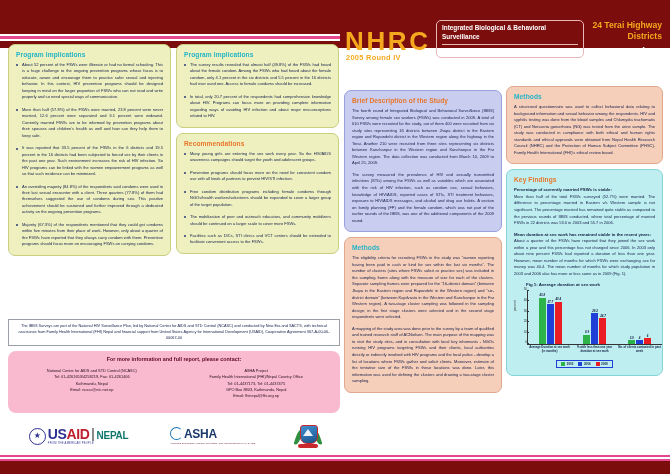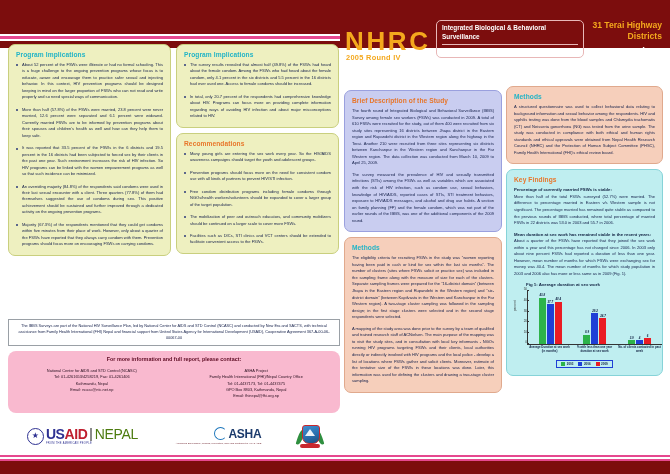--- a/index.html
+++ b/index.html
@@ -120,23 +120,23 @@
     margin-right:2px;
   }
   .usaid-seal span{font-size:8px;color:#2e3192;line-height:1;}
   .usaid-text{font-size:14px;font-weight:bold;letter-spacing:-.4px;line-height:1;}
   .usaid-u{color:#2e3192;}
   .usaid-aid{color:#bf1e2e;}
   .usaid-bar{
     display:inline-block;width:1.2px;height:13px;background:#8a8a8a;
     margin:0 3px;vertical-align:-2px;
   }
-  .usaid-nepal{color:#4d7c0f;font-size:14px;font-weight:normal;letter-spacing:-.3px;}
+  .usaid-nepal{color:#0f766e;font-size:10px;font-weight:bold;letter-spacing:-.3px;}
   .usaid-tag{font-size:2.6px;color:#2e3192;letter-spacing:.3px;margin-top:1px;}
-  .asha{display:flex;flex-direction:column;align-items:flex-end;}
+  .asha{display:flex;flex-direction:column;align-items:flex-start;}
   .asha-top{display:flex;align-items:center;}
   .asha-mark{
     width:11px;height:11px;border-radius:50%;
     border:1.6px solid #1b75bb;border-right-color:transparent;margin-right:1px;
   }
   .asha-text{font-size:12px;font-weight:bold;color:#1b3a6b;letter-spacing:-.3px;}
   .asha-tag{font-size:2.4px;color:#6b1f2a;text-align:center;line-height:1.4;margin-top:1px;}
   .emblem{
     width:22px;height:26px;position:relative;
   }
@@ -232,21 +232,21 @@
     <div class="ibbs-logo">NHRC</div>
     <div class="ibbs-sub">2005 Round IV</div>
 
     <div class="hdr-box">
       <div class="hdr-box-l1">Integrated Biological &amp; Behavioral Surveillance</div>
       <div class="hdr-box-div"></div>
       <div class="hdr-box-l2">Female Sex Workers [FSWs]</div>
     </div>
 
     <div class="hdr-right">
-      <div class="hdr-right-1">31 Terai Highway Districts</div>
+      <div class="hdr-right-1">24 Terai Highway Districts</div>
       <div class="hdr-right-2">NGOs Sheet</div>
     </div>
   </div>
 
   <div class="col" style="left:8px;top:44px;width:163px;">
     <div class="card card-yellow">
       <div class="card-h h-cyan">Program Implications</div>
       <ul class="bullets">
         <li>About 52 percent of the FSWs were illiterate or had no formal schooling. This is a huge challenge to the ongoing prevention programs whose focus is to educate, aware and encourage them to practice safer sexual and injecting behavior. In this context, HIV prevention programs should be designed keeping in mind on the larger proportion of FSWs who can not read and write properly and so need special ways of communication.</li>
         <li>More than half (57.8%) of the FSWs were married, 23.8 percent were never married, 12.6 percent were separated and 6.1 percent were widowed. Currently married FSWs are to be informed by prevention programs about their spouses and children's health as well and how can they help them to keep safe.</li>

